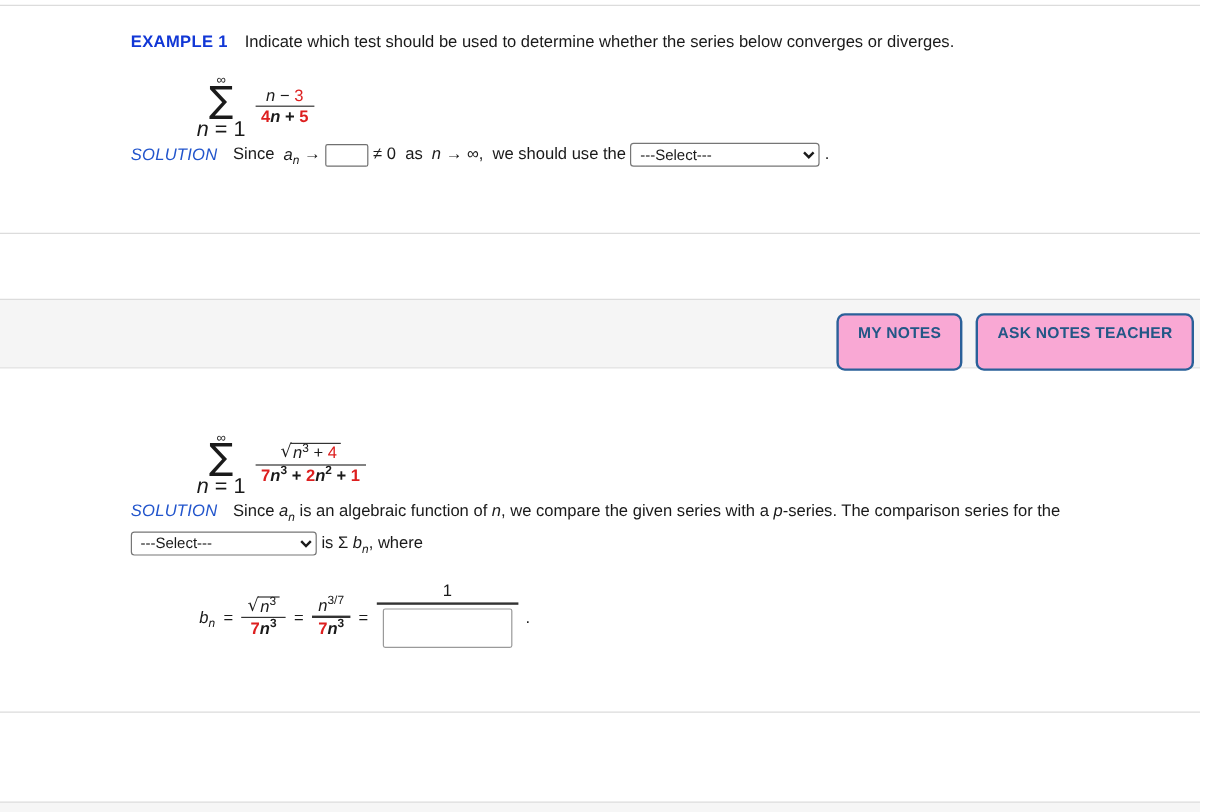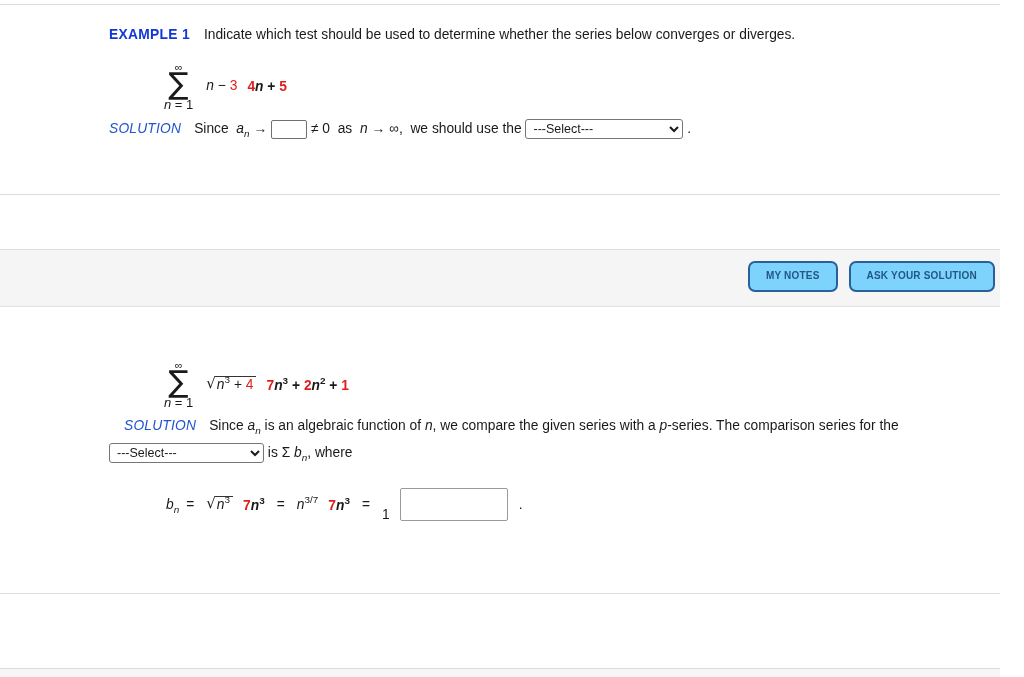--- a/index.html
+++ b/index.html
@@ -60,26 +60,26 @@
   .head-buttons {
     position: absolute;
     right: 15px;
     top: 11px;
     display: flex;
     gap: 11px;
   }
   .hbtn {
     border: 2px solid #2a6099;
     border-radius: 7px;
-    background: #7dd3fc;
+    background: #f9a8d4;
     color: #225786;
-    font-size: 10px;
+    font-size: 13px;
     font-weight: bold;
     letter-spacing: .2px;
-    padding: 8px 16px 9px 16px;
+    padding: 8px 16px 23px 16px;
     line-height: 1;
     cursor: pointer;
     white-space: nowrap;
   }
   .ex-line {
     position: absolute;
     font-size: 13.8px;
     color: #1a1a1a;
     white-space: nowrap;
   }
@@ -110,27 +110,27 @@
   .sigma-blk {
     display: inline-flex;
     flex-direction: column;
     align-items: center;
     line-height: 1;
     margin-right: 8px;
     font-style: normal;
   }
   .sig-top { font-size: 11px; margin-bottom: -2px; }
   .sig-char { font-size: 30px; font-family: "DejaVu Sans", sans-serif; line-height: .85; }
-  .sig-bot { font-size: 13px; margin-top: 1px; font-style: italic; }
+  .sig-bot { font-size: 18px; margin-top: 1px; font-style: italic; }
   .sig-bot .nonit { font-style: normal; }
 
   .frac {
     display: inline-flex;
-    flex-direction: row;
-    align-items: flex-end;
+    flex-direction: column;
+    align-items: center;
     vertical-align: middle;
     line-height: 1.12;
   }
   .frac > .num { padding: 0 5px 1px 5px; }
   .frac > .den { padding: 1px 5px 0 5px; font-weight: bold; }
   .frac > .bar {
     width: 100%;
     height: 1.3px;
     background: #333333;
   }
@@ -217,21 +217,21 @@
     </div>
 
   </div>
 
   <div class="panel" id="panel-2">
 
     <div class="assign-head">
 
       <div class="head-buttons">
         <button class="hbtn">MY NOTES</button>
-        <button class="hbtn">ASK YOUR SOLUTION</button>
+        <button class="hbtn">ASK NOTES TEACHER</button>
       </div>
     </div>
 
 
     <div class="mathrow" style="left:223px; top:110px;">
       <span class="sigma-blk">
         <span class="sig-top">∞</span>
         <span class="sig-char">∑</span>
         <span class="sig-bot"><span>n</span><span class="nonit"> = 1</span></span>
       </span>
@@ -240,21 +240,21 @@
           <span class="sqrt">
             <span class="sqrt-sym">√</span>
             <span class="sqrt-body"><span class="ital">n</span><sup>3</sup><span> + </span><span class="red">4</span></span>
           </span>
         </span>
         <span class="bar"></span>
         <span class="den"><span class="red">7</span><span class="ital">n</span><sup>3</sup><span> + </span><span class="red">2</span><span class="ital">n</span><sup>2</sup><span> + </span><span class="red">1</span></span>
       </span>
     </div>
 
-    <div class="ex-line" style="left:168px; top:168px;margin-left:15px;">
+    <div class="ex-line" style="left:168px; top:168px;">
       <span class="sol-tag">SOLUTION</span><span>Since</span>&nbsp;<span class="ital"><span>a</span><sub>n</sub></span>&nbsp;<span>is an algebraic function of</span>&nbsp;<span class="ital">n</span><span>, we compare the given series with a</span>&nbsp;<span class="ital">p</span><span>-series. The comparison series for the</span>
     </div>
 
     <div class="ex-line" style="left:168px; top:193px;">
       <select class="sel sel-narrow"><option>---Select---</option></select>&nbsp;<span>is Σ</span>&nbsp;<span class="ital"><span>b</span><sub>n</sub></span><span>, where</span>
     </div>
 
     <div class="mathrow" style="left:225px; top:235px;">
       <span class="ital"><span>b</span><sub>n</sub></span>
       <span style="margin:0 7px;">=</span>

